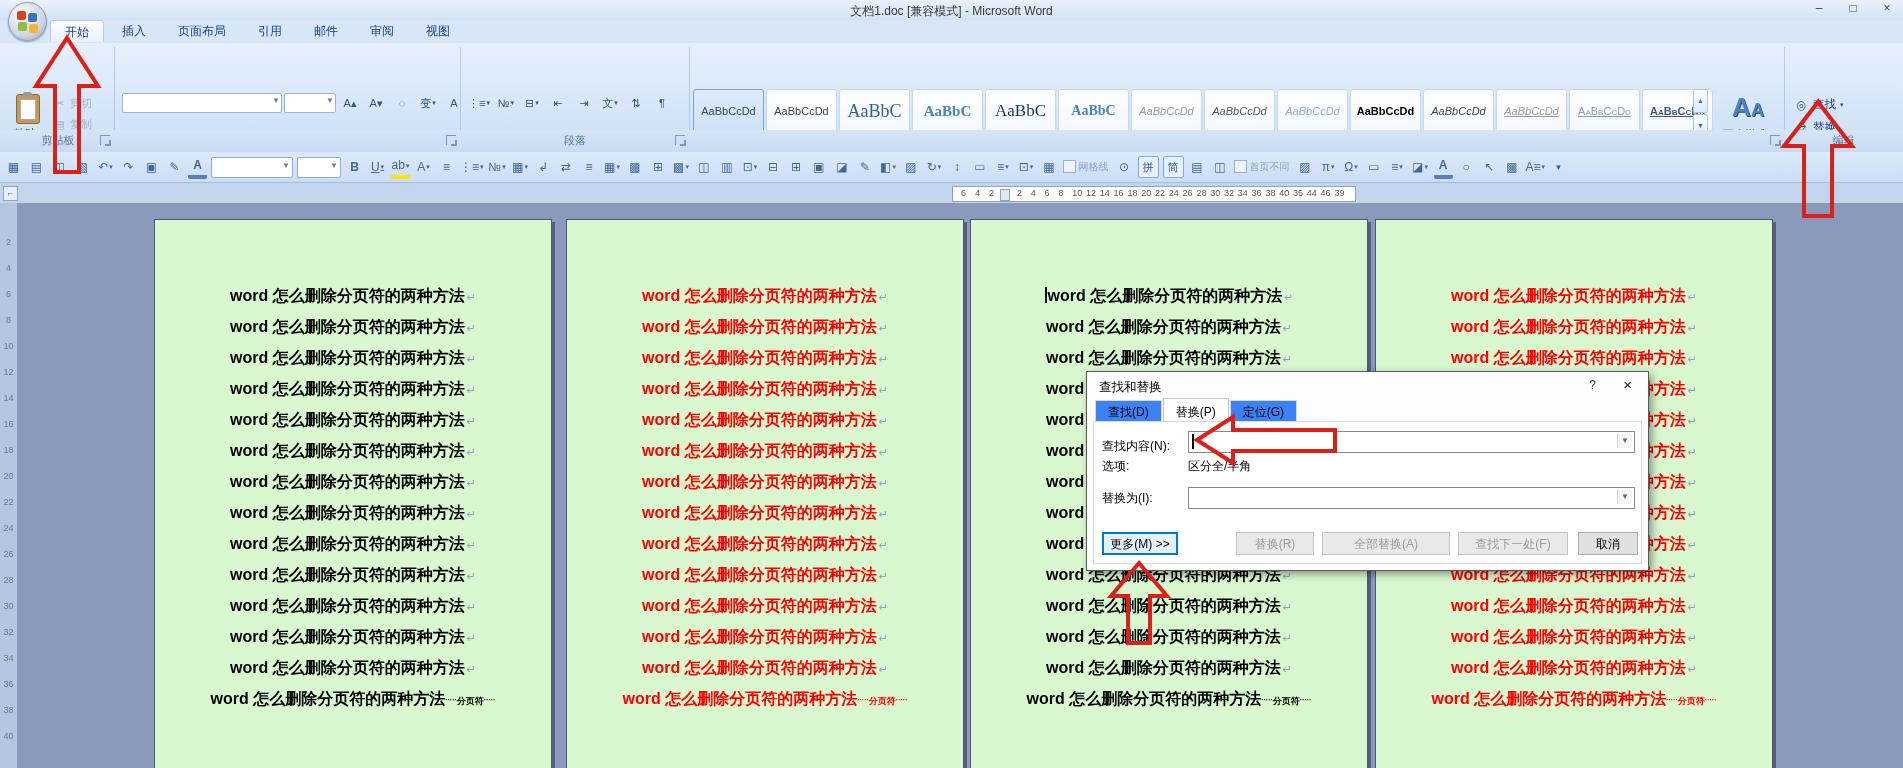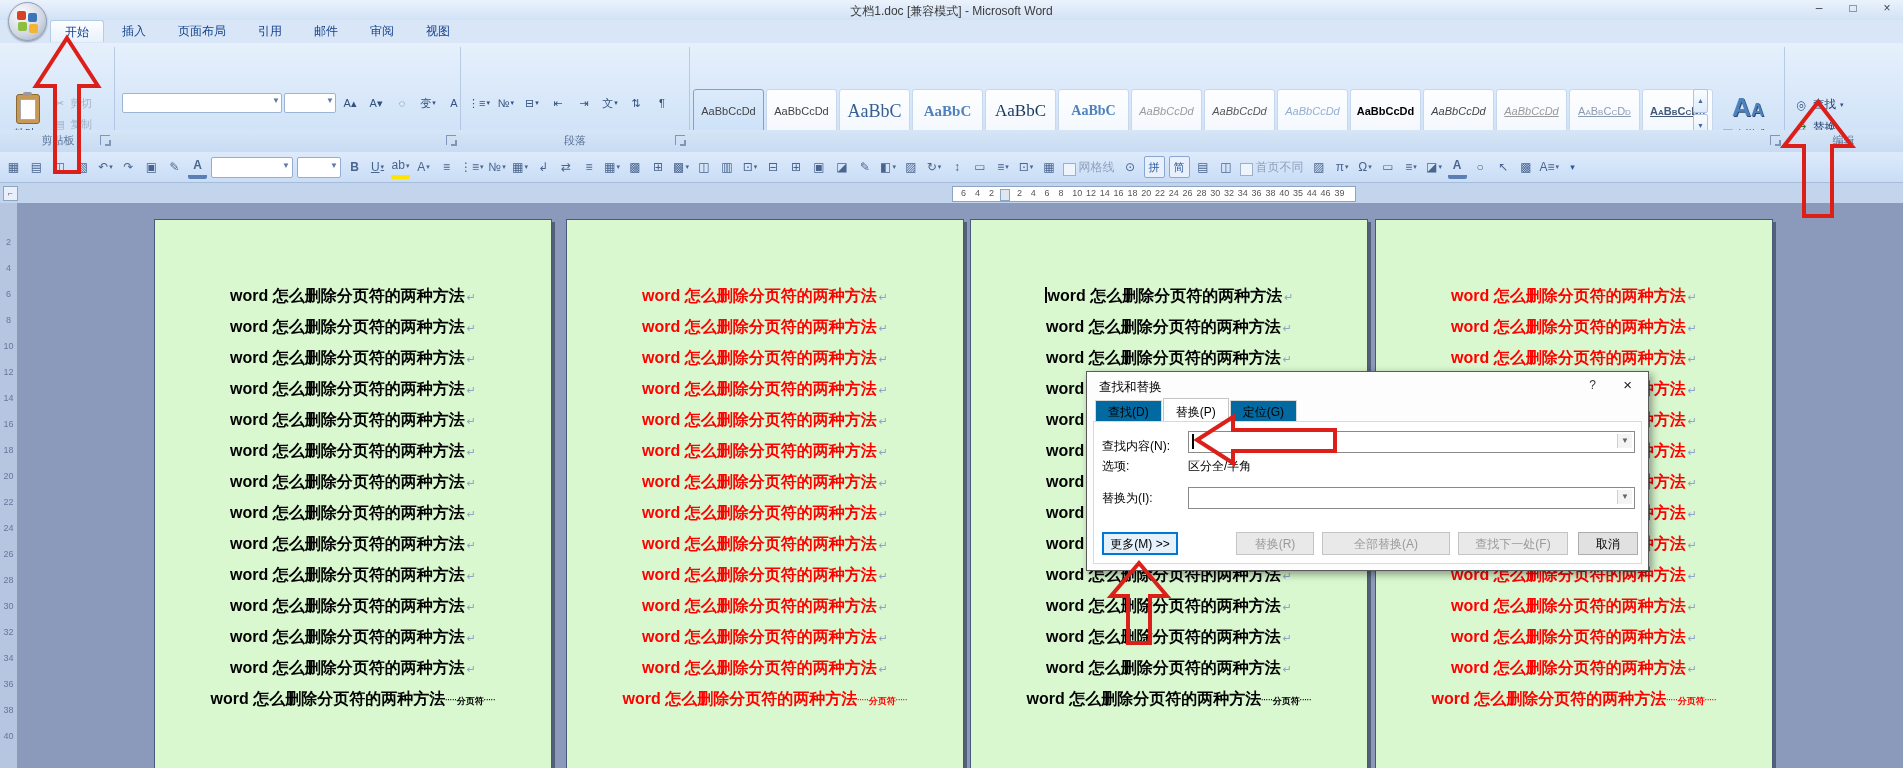--- a/index.html
+++ b/index.html
@@ -105,21 +105,21 @@
   .tic{display:inline-flex;align-items:center;justify-content:center;height:20px;min-width:19px;
     margin-right:4px;font-size:12px;color:#49658f;border-radius:2px;white-space:nowrap;}
   .tic .dd{font-size:7px;margin-left:1px;}
   .tic.b{font-weight:bold;}.tic.u{text-decoration:underline;}
   .tic.hl{border-bottom:4px solid #ffe400;line-height:9px;}
   .tic.fc{font-weight:bold;border-bottom:4px solid #5b7fb4;line-height:9px;}
   .tic.chip{background:#e8f0fb;border:1px solid #89a7cf;color:#2b5aa0;font-size:11px;width:18px;}
   .tic.chev{color:#2b5aa0;font-size:9px;}
   .tcombo{background:#fff;border:1px solid #94add0;border-radius:2px;height:19px;position:relative;margin-right:4px;}
   .tcombo .dd{position:absolute;right:2px;top:3px;font-size:8px;color:#5c7aa6;}
-  .tcheck{display:inline-flex;align-items:flex-end;gap:3px;margin-right:6px;font-size:12px;color:#8fa2bd;}
+  .tcheck{display:inline-flex;align-items:flex-start;gap:3px;margin-right:6px;font-size:10px;color:#8fa2bd;}
   .tcheck .box{width:11px;height:11px;border:1px solid #9db0cb;background:#eef4fc;}
 
   
   #rulerrow{position:absolute;left:0;top:183px;width:1903px;height:20px;background:#c3d5ec;}
   #tabsel{position:absolute;left:3px;top:3px;width:13px;height:13px;background:#e9f0fa;
     border:1px solid #8da4c4;font-size:9px;color:#5a7499;line-height:13px;text-align:center;}
   #hruler{position:absolute;left:952px;top:3px;width:402px;height:14px;background:#fff;
     border:1px solid #8da4c4;font-size:9px;color:#555;}
   #hruler span{position:absolute;top:1px;}
   #hmark{position:absolute;left:47px;top:2px;width:8px;height:10px;background:#dfe6ef;
@@ -140,21 +140,21 @@
   .brk:before,.brk:after{content:"·····";font-size:7px;vertical-align:2px;}
   .caret{display:inline-block;width:2px;height:16px;background:#000;vertical-align:-2px;margin-right:1px;}
 
   
   #dialog{position:absolute;left:1086px;top:371px;width:561px;height:198px;background:#fdfdfd;
     border:1px solid #5a5a5a;box-shadow:3px 3px 8px rgba(0,0,0,.4);z-index:40;font-size:12px;color:#000;}
   #dlgtitle{position:absolute;left:12px;top:7px;font-size:12.5px;}
   #dlghelp{position:absolute;right:52px;top:6px;color:#333;}
   #dlgclose{position:absolute;right:16px;top:4px;font-size:15px;color:#222;}
   #dlgtabs{position:absolute;left:8px;top:28px;display:flex;}
-  .dtab{padding:3px 12px 4px;border:1px solid #d9d9d9;border-bottom:none;background:#0369a1;margin-right:1px;font-size:12px;}
+  .dtab{padding:3px 12px 4px;border:1px solid #d9d9d9;border-bottom:none;background:#3b82f6;margin-right:1px;font-size:12px;}
   .dtab.active{background:#fff;position:relative;top:-2px;padding-top:5px;border-color:#c5c5c5;}
   #dlgpage{position:absolute;left:6px;right:6px;top:49px;bottom:6px;border:1px solid #d9d9d9;background:#fff;}
   .dlbl{position:absolute;left:8px;font-size:12px;}
   .dcombo{position:absolute;left:94px;right:6px;height:20px;background:#fff;border:1px solid #8a8a8a;}
   .dcombo .dd{position:absolute;right:2px;top:2px;width:14px;height:14px;font-size:8px;color:#666;
     text-align:center;line-height:14px;border-left:1px solid #d0d0d0;background:#f4f4f4;}
   .dcaret{position:absolute;left:3px;top:2px;width:1.5px;height:15px;background:#000;}
   .dbtn{position:absolute;height:23px;font-size:12px;text-align:center;line-height:22px;
     background:#e1e1e1;border:1px solid #adadad;box-sizing:border-box;}
   .dbtn.dis{background:#e9e9e9;border-color:#c4c4c4;color:#9a9a9a;}

